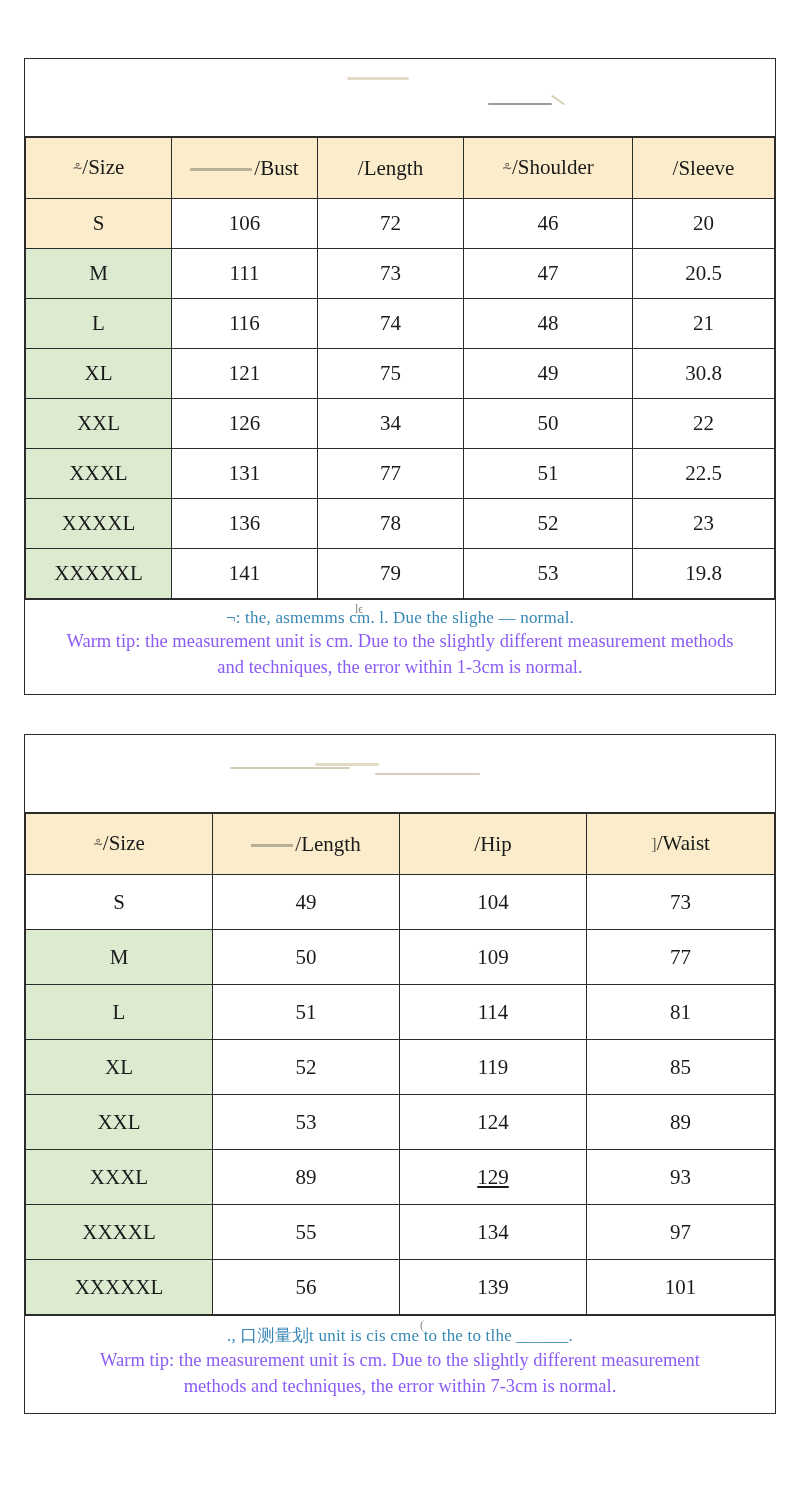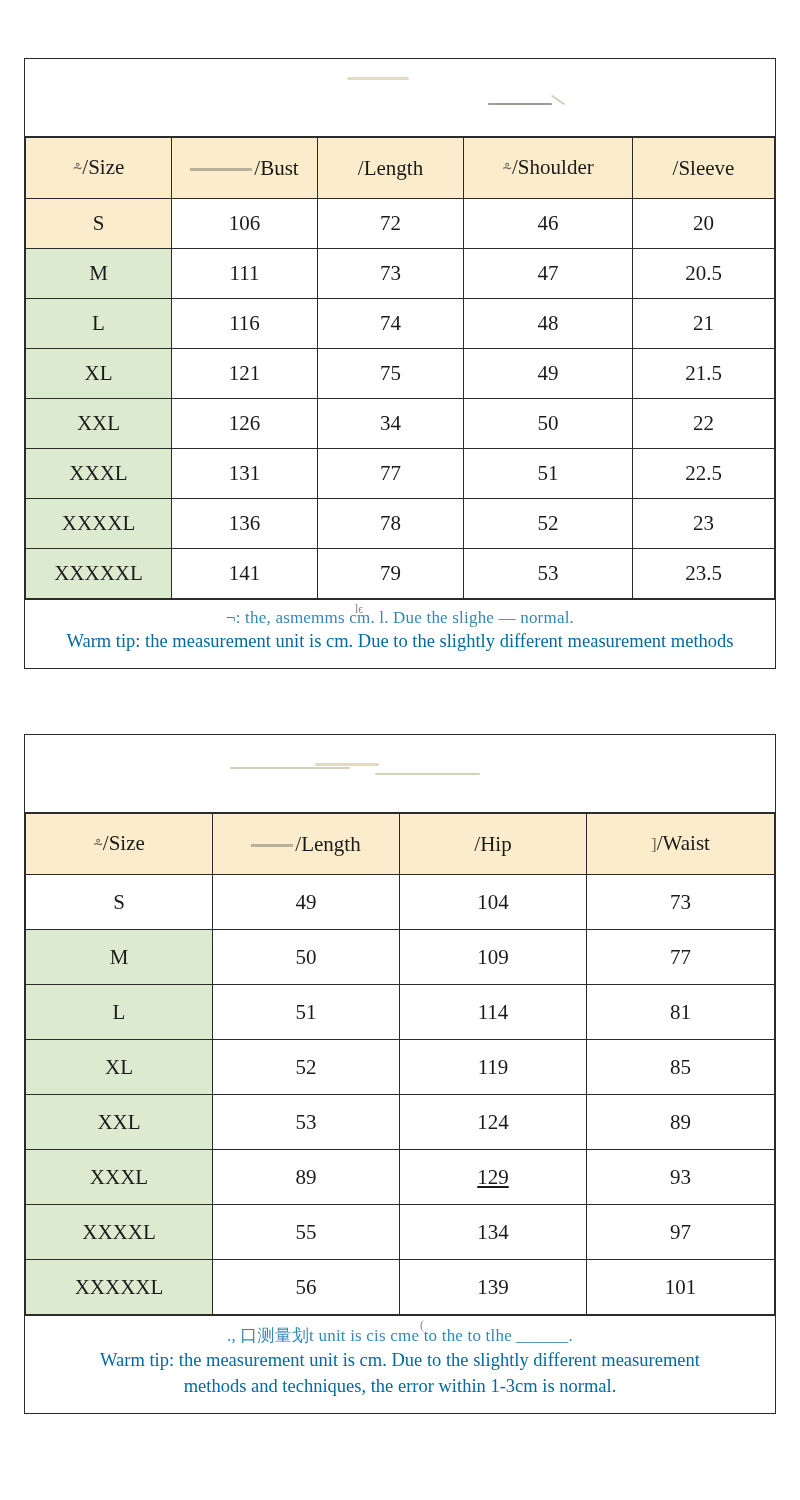--- a/index.html
+++ b/index.html
@@ -112,21 +112,21 @@
     color: #0369a1;
     letter-spacing: .2px;
     white-space: nowrap;
     overflow: hidden;
     filter: blur(0.4px);
     opacity: .8;
   }
   .note-text {
     font-size: 18.5px;
     line-height: 26px;
-    color: #0369a1;
+    color: #8b5cf6;
   }
   .tiny-mark {
     position: absolute;
     font-size: 12px;
     color: #8d8a80;
   }
 </style>
 </head>
 <body>
 
@@ -186,21 +186,21 @@
           <td>116</td>
           <td>74</td>
           <td>48</td>
           <td>21</td>
         </tr>
         <tr>
           <td class="size-cell">XL</td>
           <td>121</td>
           <td>75</td>
           <td>49</td>
-          <td>21.5</td>
+          <td>30.8</td>
         </tr>
         <tr>
           <td class="size-cell">XXL</td>
           <td>126</td>
           <td>34</td>
           <td>50</td>
           <td>22</td>
         </tr>
         <tr>
           <td class="size-cell">XXXL</td>
@@ -214,29 +214,30 @@
           <td>136</td>
           <td>78</td>
           <td>52</td>
           <td>23</td>
         </tr>
         <tr>
           <td class="size-cell">XXXXXL</td>
           <td>141</td>
           <td>79</td>
           <td>53</td>
-          <td>23.5</td>
+          <td>19.8</td>
         </tr>
       </tbody>
     </table>
 
     <div class="note-area">
       <span class="tiny-mark" style="left:330px; top:2px;text-align:center;">lϵ</span>
       <div class="ghost-line">¬: the, asmemms cm. l. Due  the  slighe — normal.</div>
       <div class="note-text">Warm tip: the measurement unit is cm. Due to the slightly different measurement methods</div>
+      <div class="note-text">and techniques, the error within 1-3cm is normal.</div>
     </div>
   </div>
 
   <div class="table-block" id="block-bottom">
 
     <div class="title-area">
       <span class="title-scribble thin" style="left:205px; top:32px; width:120px;"></span>
       <span class="title-scribble" style="left:290px; top:28px; width:64px;"></span>
       <span class="title-scribble thin" style="left:350px; top:38px; width:105px;"></span>
     </div>
@@ -313,17 +314,17 @@
           <td style="height:54px;">139</td>
           <td style="height:54px;">101</td>
         </tr>
       </tbody>
     </table>
 
     <div class="note-area">
       <span class="tiny-mark" style="left:395px; top:2px;">(</span>
       <div class="ghost-line">., 口测量划t unit is cis cme to the  to tlhe ______.</div>
       <div class="note-text">Warm tip: the measurement unit is cm. Due to the slightly different measurement</div>
-      <div class="note-text">methods and techniques, the error within 1-3cm is normal.</div>
+      <div class="note-text">methods and techniques, the error within 7-3cm is normal.</div>
     </div>
   </div>
 
 </div>
 
 </body></html>

